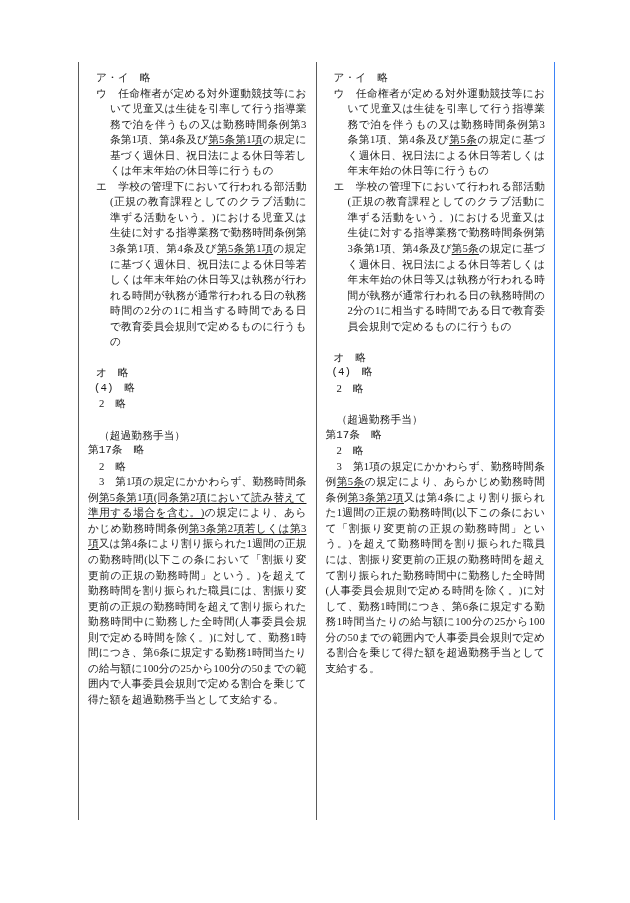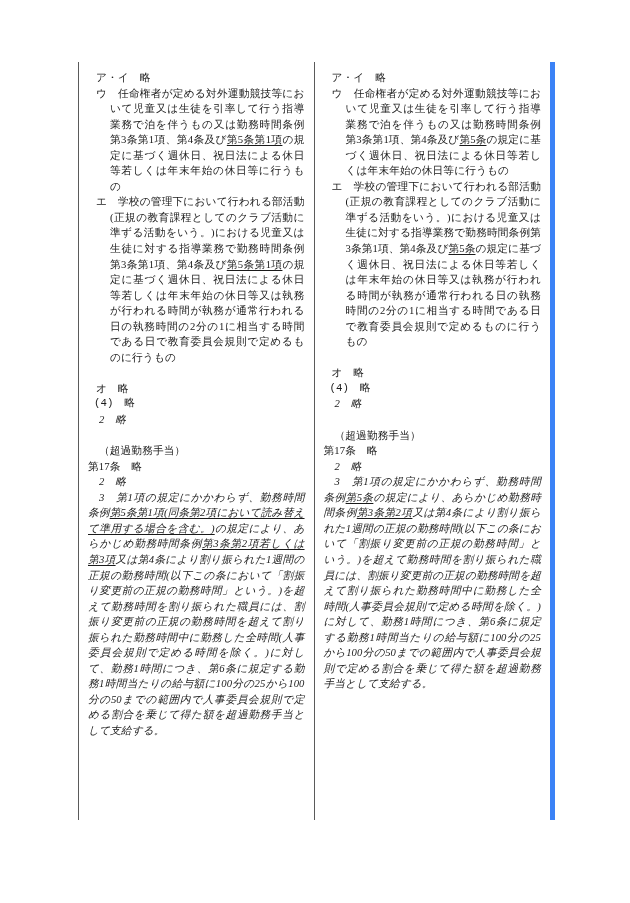--- a/index.html
+++ b/index.html
@@ -18,21 +18,21 @@
 
   
   .sheet {
     position: absolute;
     left: 78px;
     top: 62px;
     width: 477px;
     height: 758px;
     display: flex;
     border-left: 1px solid #5a5a5a;
-    border-right: 5px solid #3b82f6;
+    border-right: 1px solid #3b82f6;
     box-sizing: border-box;
   }
   .column {
     width: 239px;
     box-sizing: border-box;
     padding: 8px 9px 0 9px;
     position: relative;
   }
   .column.left {
     border-right: 1px solid #5a5a5a;
@@ -54,25 +54,25 @@
     text-indent: -14px;
   }
   .lvl-paren {          
     padding-left: 14px;
     text-indent: -8px;
     font-family: Liberation Mono, monospace;
   }
   .lvl-num {            
     padding-left: 0px;
     text-indent: 11px;
-    font-style: italic;
   }
   .lvl-article {        
     padding-left: 0px;
     text-indent: 0px;
+    font-family: Liberation Mono, monospace;
   }
   .lvl-caption {        
     padding-left: 11px;
     text-indent: 0;
   }
 
   .spacer {
     height: 15.55px;
   }
 

